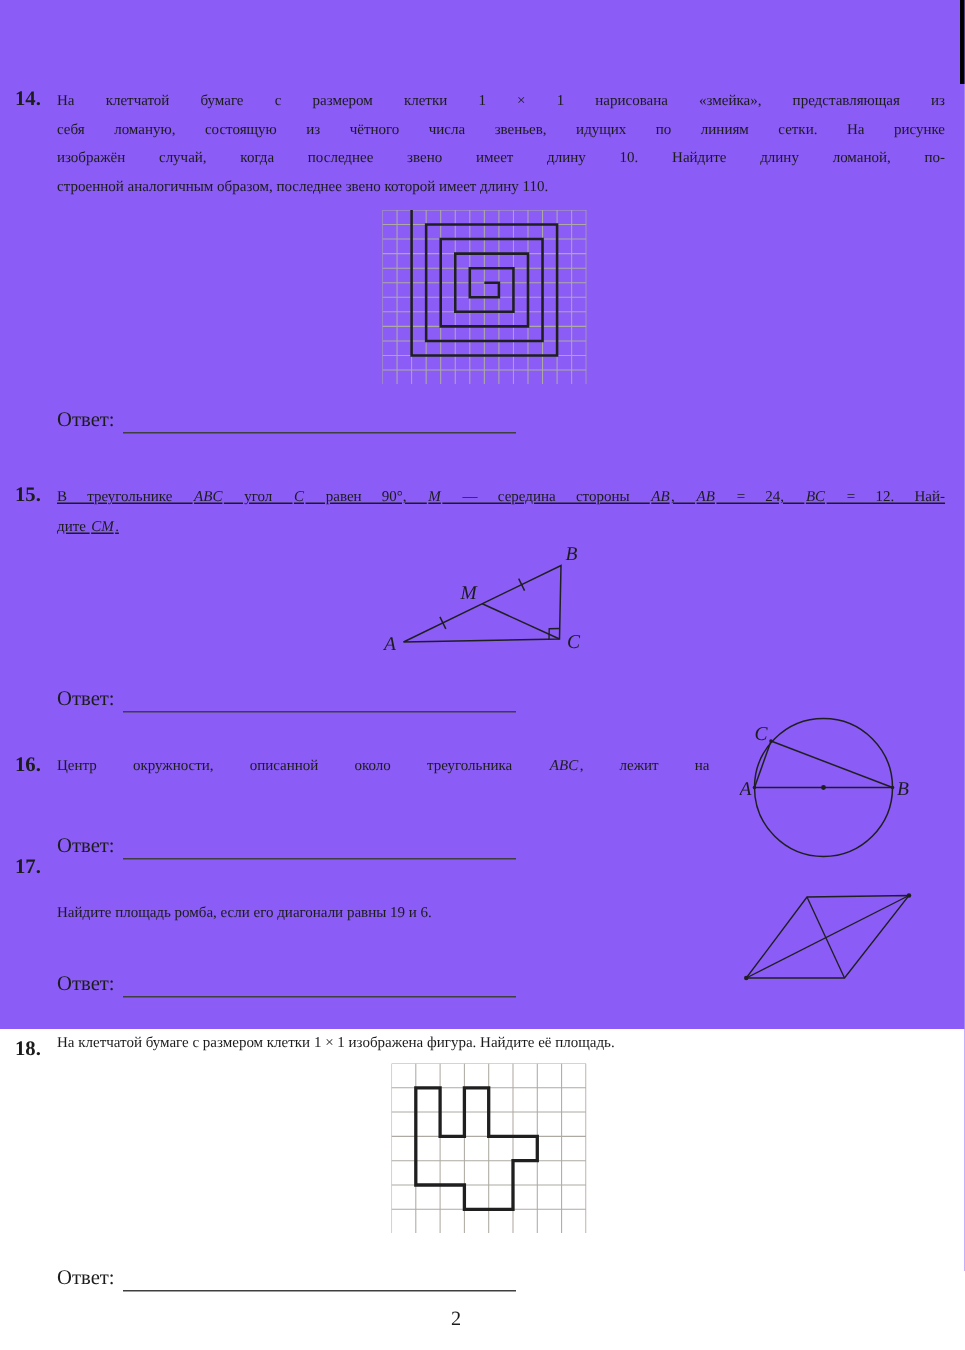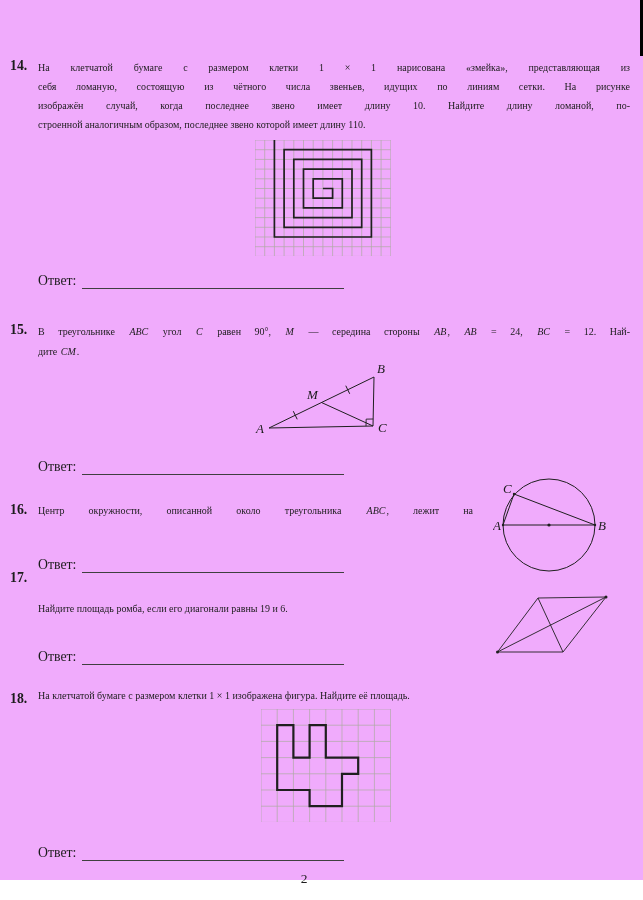--- a/index.html
+++ b/index.html
@@ -4,48 +4,48 @@
 <style>
   html,body { margin:0; padding:0; }
   body {
     width:643px; height:900px;
     background:#ffffff;
     font-family:"Liberation Serif","DejaVu Serif",serif;
     color:#1c1c1c;
     overflow:hidden;
   }
   .page {
-    position:relative; width:643px; height:880px;
-    background:#f0abfc;
+    position:relative; width:643px; height:686px;
+    background:#8b5cf6;
   }
   .pnum {
     position:absolute; left:10px; width:27px;
     font-weight:bold; font-size:13.8px;
   }
   .ptext {
     position:absolute; left:38px; width:592px;
     font-size:10px;
   }
   .ptext .line {
     white-space:nowrap;
     text-align:justify;
     text-align-last:justify;
   }
   .ptext .line.last {
     text-align-last:left;
   }
   .p14 .line { line-height:19px; }
-  .p15 .line { line-height:19.5px; }
+  .p15 .line { line-height:19.5px;text-decoration:underline; }
   .p16 { width:435px; }
   .p16 .line { line-height:18px; }
   .p17 .line, .p18 .line { line-height:17px; }
   .var { font-style:italic; padding:0 1px; }
   .answer {
     position:absolute; left:38px;
-    font-size:13.8px; display:flex; align-items:center;
+    font-size:13.8px; display:flex; align-items:flex-start;
   }
   .ans-line {
     display:inline-block; width:262px; height:16px;
     border-bottom:1.2px solid #3f3f3f; margin-left:6px;
   }
   .figure { position:absolute; }
   .flabel { font:italic 13px "Liberation Serif","DejaVu Serif",serif; fill:#1c1c1c; }
   .page-number {
     position:absolute; left:288px; top:871px; width:32px;
     text-align:center; font-size:13.5px;

